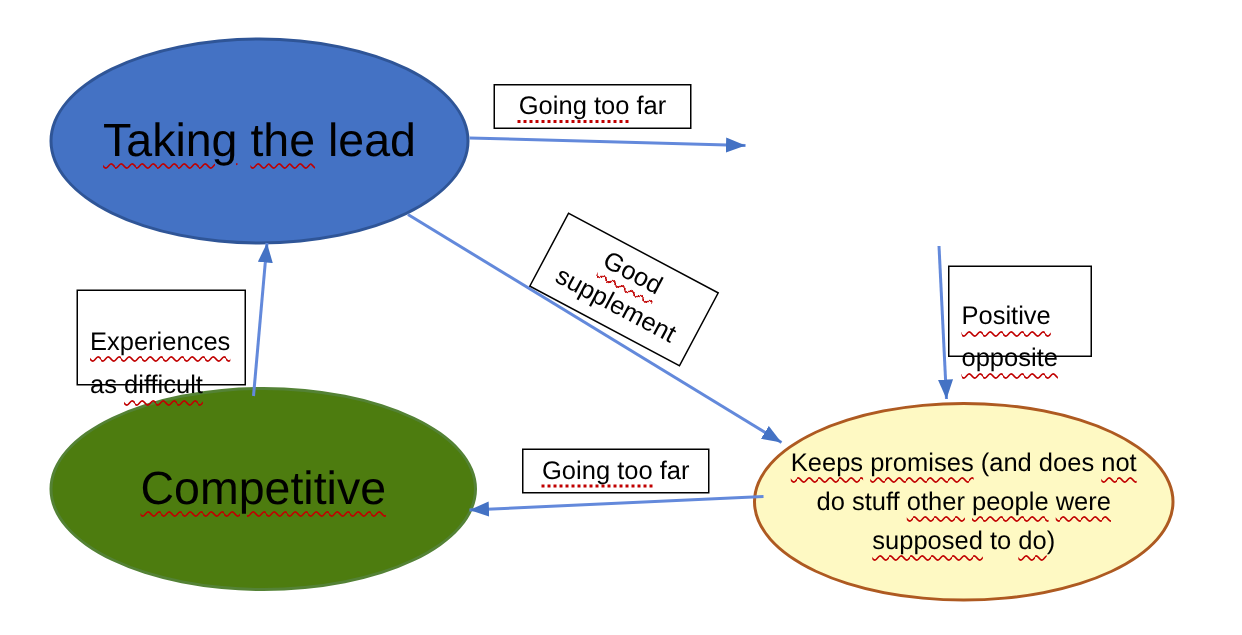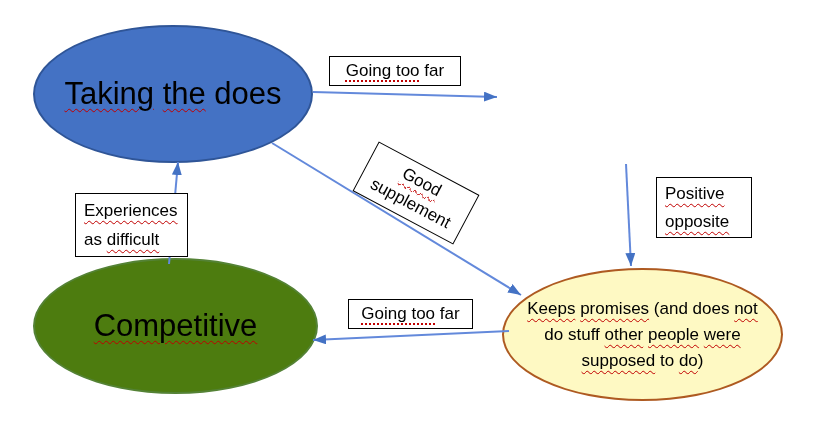--- a/index.html
+++ b/index.html
@@ -14,39 +14,39 @@
   .node-label{font-size:31px;line-height:36px;color:#000;}
   .node-label.small{font-size:17px;line-height:26px;padding:0 12px;}
   .arrows{position:absolute;left:0;top:0;width:828px;height:423px;z-index:2;pointer-events:none;}
   .arrows line{stroke:var(--arrow-line);stroke-width:2;}
   .arrows marker path{fill:var(--arrow-head);}
   .labelbox{
     position:absolute;background:#ffffff;border:1.5px solid #000;box-sizing:border-box;
     font-size:17px;z-index:3;
   }
   .labelbox.center{display:flex;align-items:center;justify-content:center;text-align:center;}
-  .labelbox.leftal{padding:2px 0 0 8px;line-height:28px;margin-left:24px;}
+  .labelbox.leftal{padding:19px 0 0 8px;line-height:28px;}
   .rotated{transform:rotate(28deg);line-height:24px;}
   .sq-wavy{
     text-decoration-line:underline;text-decoration-style:wavy;
     text-decoration-color:var(--squiggle);text-decoration-thickness:1px;text-underline-offset:4px;
   }
   .sq-dotted{
     text-decoration-line:underline;text-decoration-style:dotted;
     text-decoration-color:var(--squiggle);text-decoration-thickness:2px;text-underline-offset:4px;
   }
   .z1{z-index:1;}
 </style>
 </head>
 <body>
 
 <div class="canvas">
 
   <div class="node z1" style="left: 33px; top: 25px; width: 280px; height: 138px; border: 2px solid rgb(47, 85, 151); background: rgb(68, 114, 196);">
-    <span class="node-label"><span class="sq-wavy">Taking</span><span> </span><span class="sq-wavy">the</span><span> does</span></span>
+    <span class="node-label"><span class="sq-wavy">Taking</span><span> </span><span class="sq-wavy">the</span><span> lead</span></span>
   </div>
 
 
   <div class="node z1" style="left: 33px; top: 258px; width: 285px; height: 136px; border: 2.5px solid rgb(84, 130, 53); background: #4d7c0f;">
     <span class="node-label"><span class="sq-wavy">Competitive</span></span>
   </div>
 
   <div class="node z1" style="left: 502px; top: 268px; width: 281px; height: 133px; border: 2.5px solid rgb(174, 90, 33); background: #fef9c3;">
     <span class="node-label small"><span class="sq-wavy">Keeps</span><span> </span><span class="sq-wavy">promises</span><span> (and does </span><span class="sq-wavy">not</span><br><span>do stuff </span><span class="sq-wavy">other</span><span> </span><span class="sq-wavy">people</span><span> </span><span class="sq-wavy">were</span><br><span class="sq-wavy">supposed</span><span> to </span><span class="sq-wavy">do</span><span>)</span></span>
   </div>

